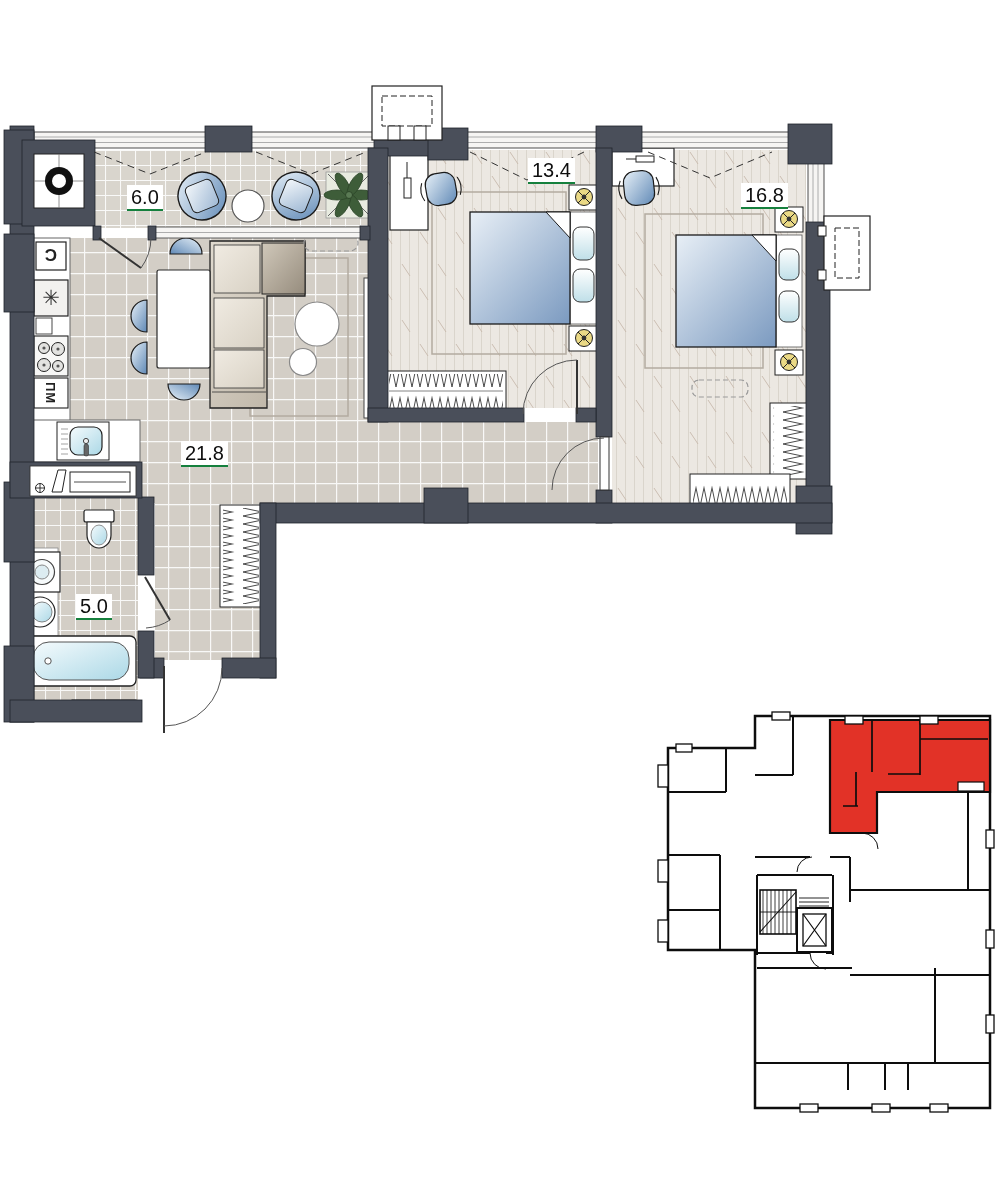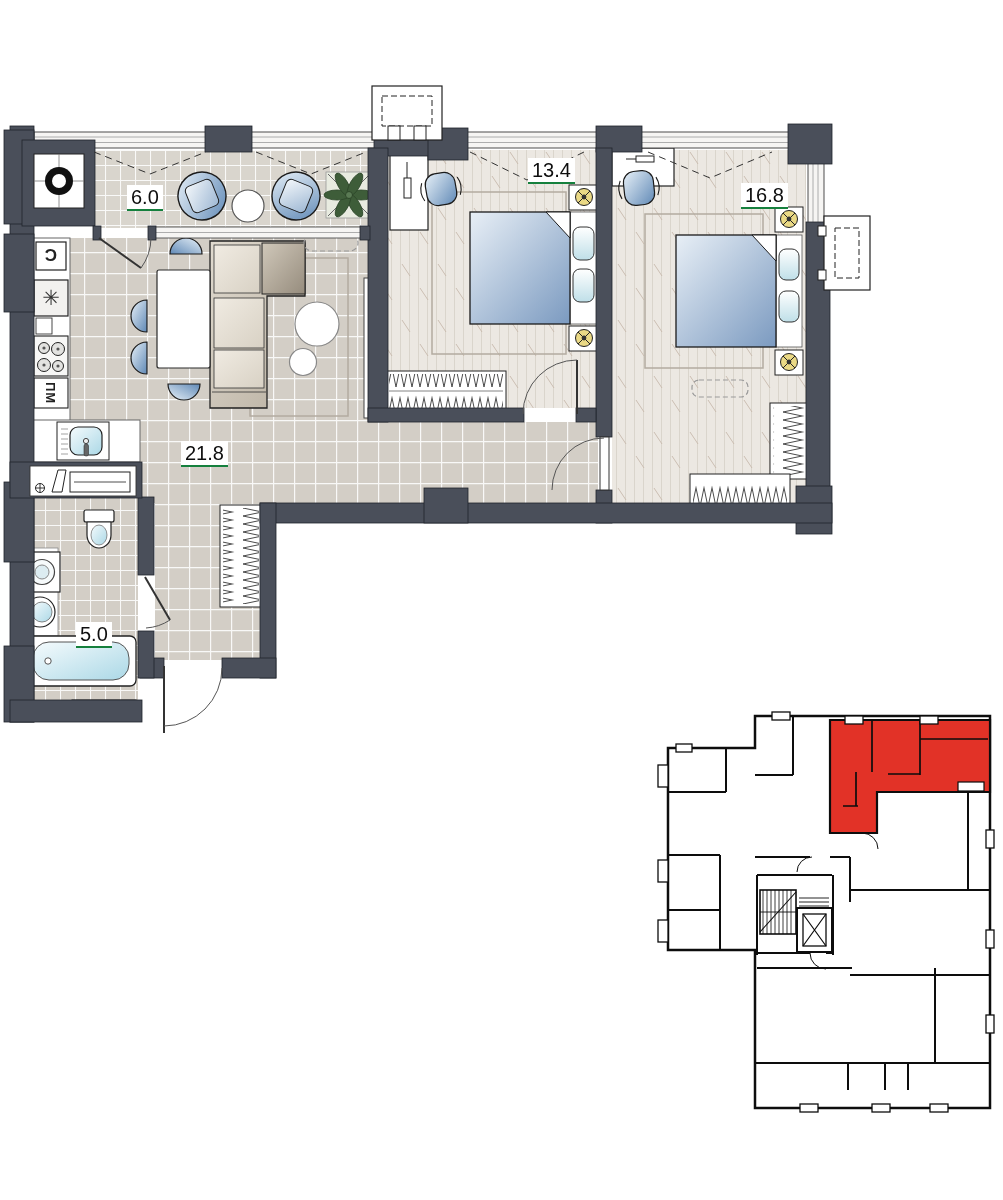--- a/index.html
+++ b/index.html
@@ -442,18 +442,18 @@
       <rect x="658" y="860" width="10" height="22"></rect>
       <rect x="658" y="920" width="10" height="22"></rect>
     </g>
   </g>
 </svg>
 
 <div class="room-label" style="left:127px;top:185px;">6.0</div>
 <div class="room-label" style="left:528px;top:158px;">13.4</div>
 <div class="room-label" style="left:701px;top:183px;margin-left:40px;">16.8</div>
 <div class="room-label" style="left:181px;top:441px;">21.8</div>
-<div class="room-label" style="left:76px;top:594px;margin-top:28px;">5.0</div>
+<div class="room-label" style="left:76px;top:594px;">5.0</div>
 
 <div class="appl-label" id="dishwasher-label">ПМ</div>
 <div class="appl-label" id="fridge-symbol">Ɔ</div>
 <div class="appl-label" id="freezer-symbol">✳</div>
 </div>
 
 </body></html>

